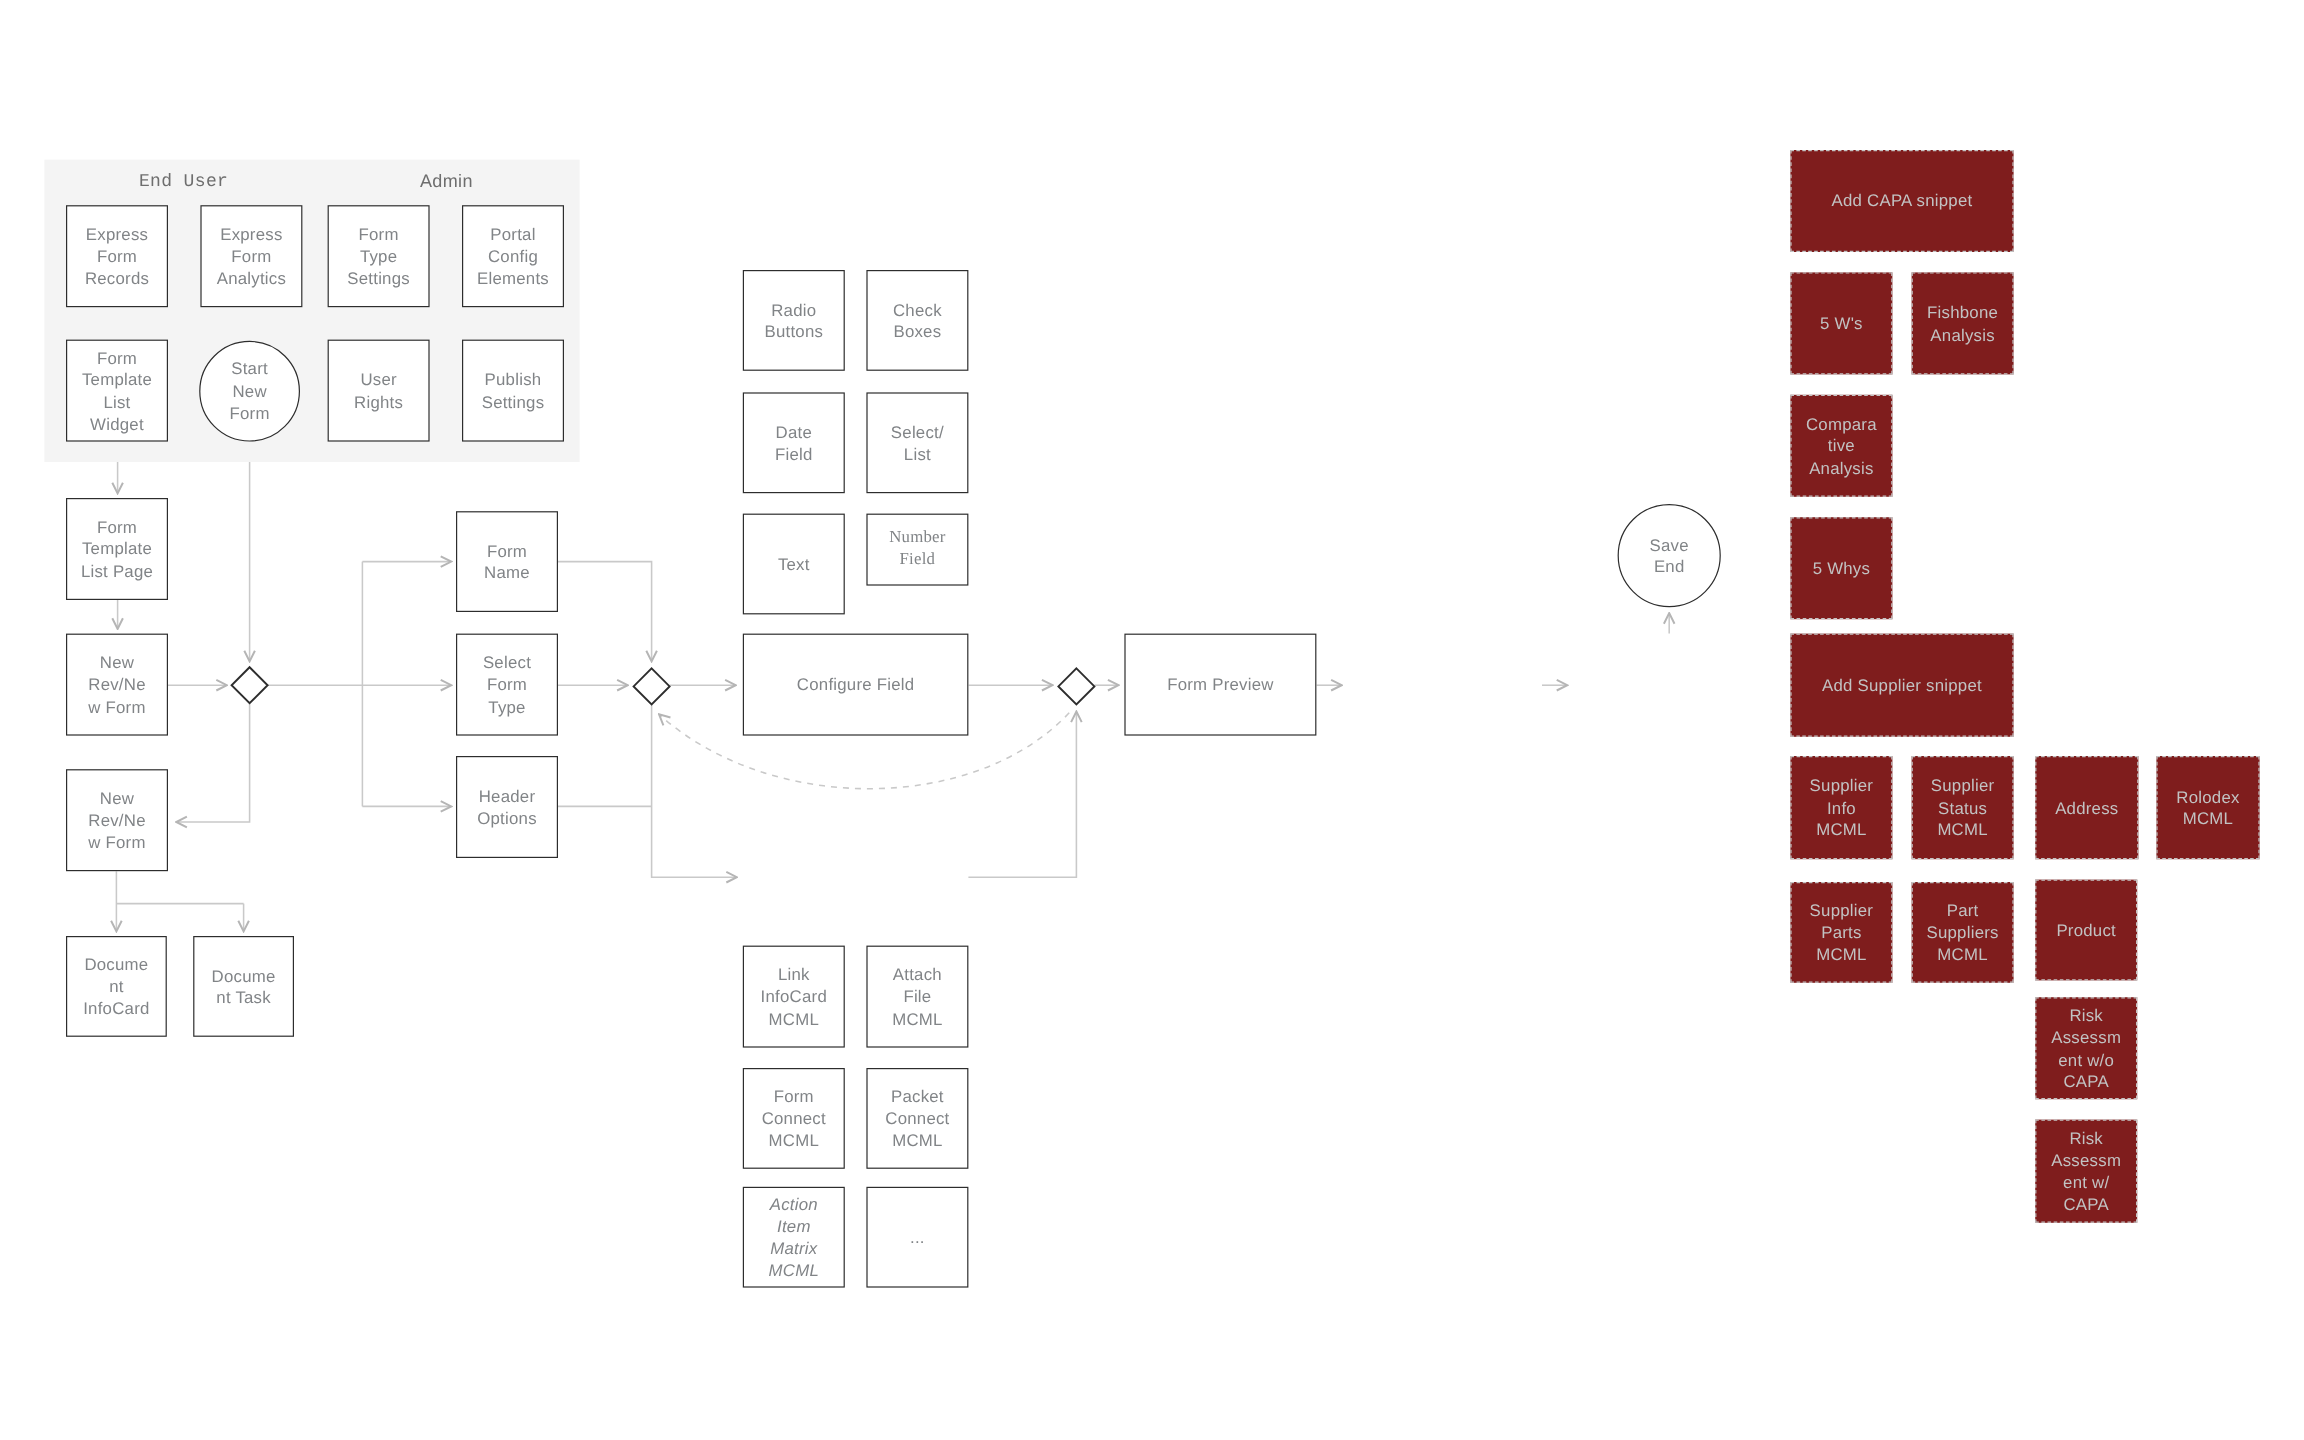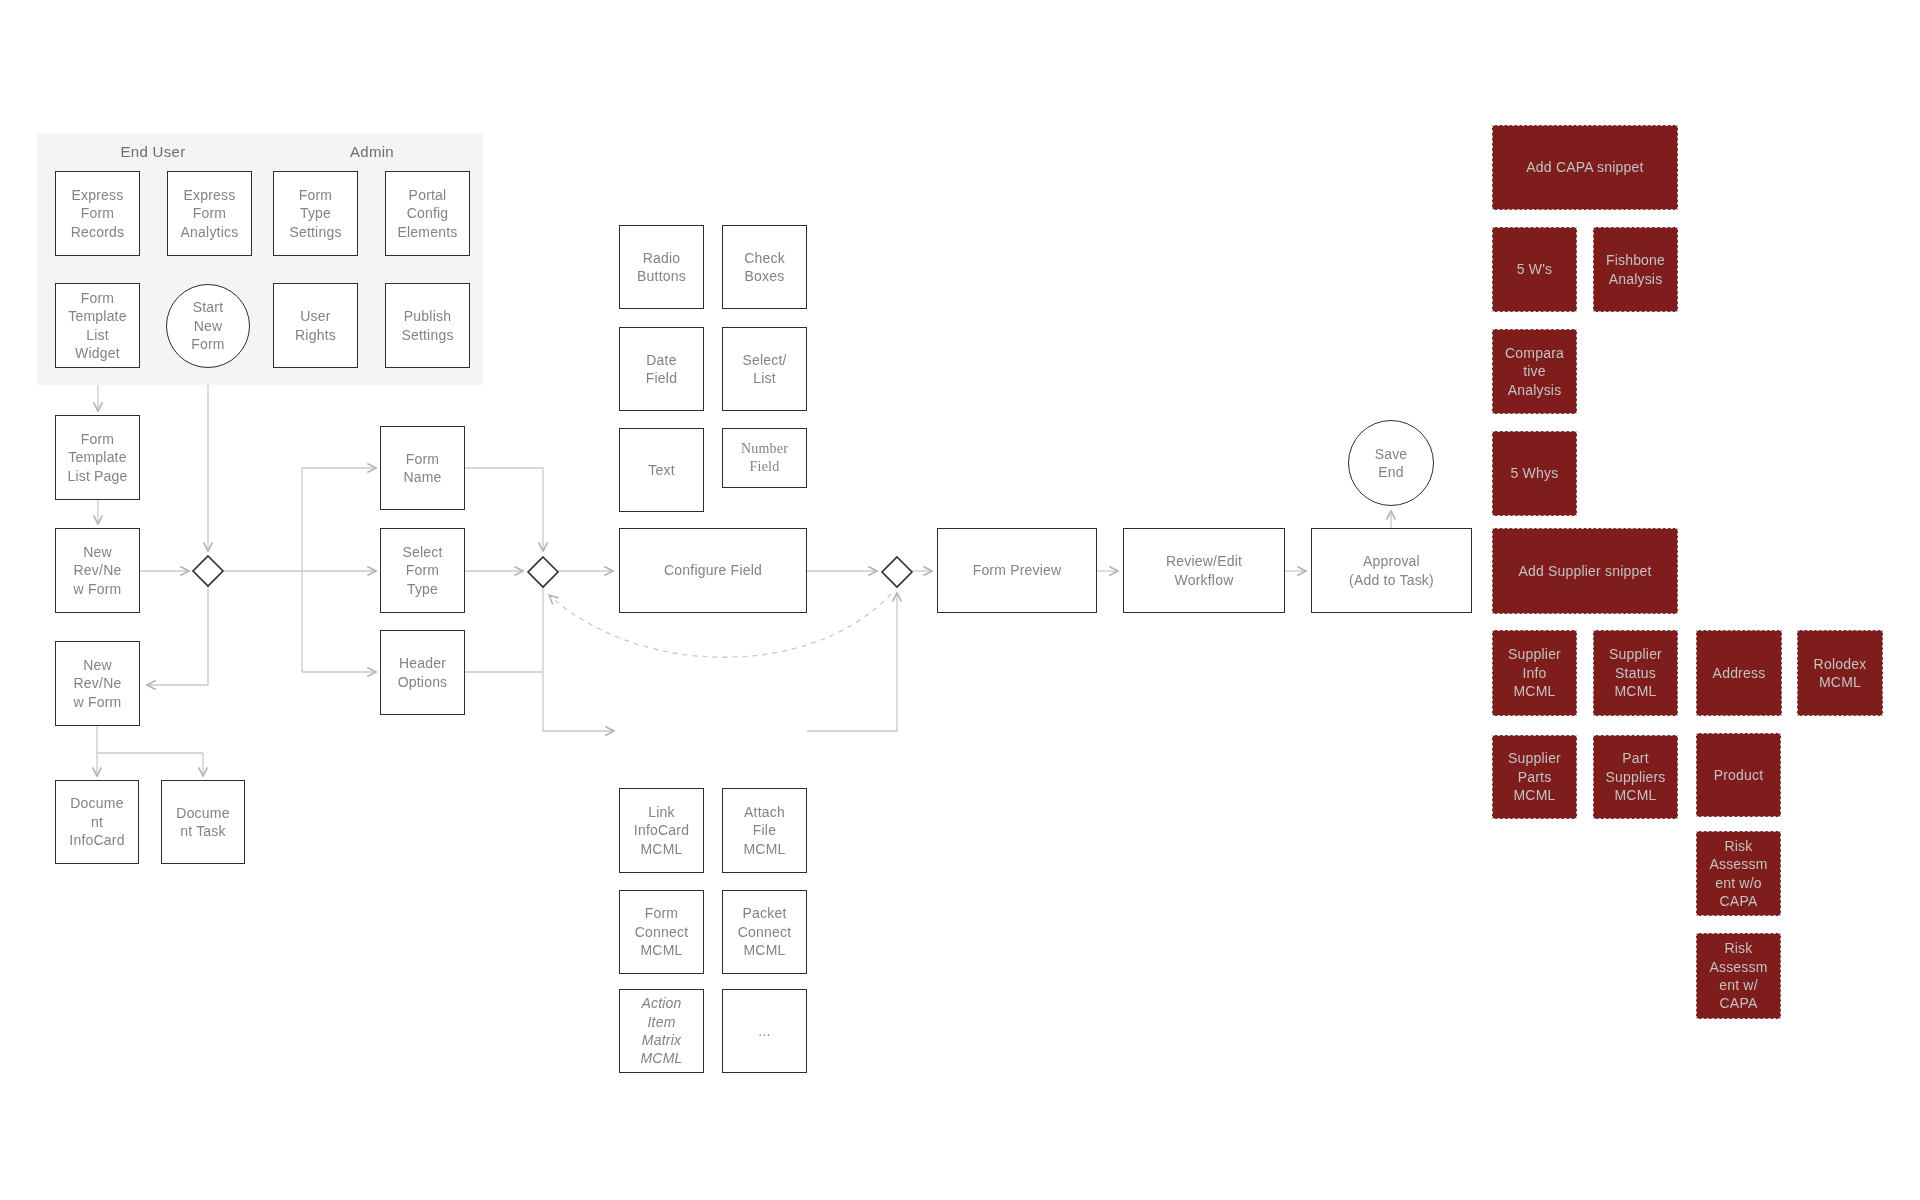--- a/index.html
+++ b/index.html
@@ -77,21 +77,21 @@
       <path d="M1391 528 V512" marker-end="url(#arr)"></path>
     </g>
     <g fill="#ffffff" stroke="#2d2d2d" stroke-width="1.6">
       <polygon points="208,556 223,571 208,586 193,571"></polygon>
       <polygon points="543,557 558,572 543,587 528,572"></polygon>
       <polygon points="897,557 912,572 897,587 882,572"></polygon>
     </g>
   </svg>
 
   <div class="panel">
-    <div class="panel-label" style="left:46px;top:10px;width:140px;">End User</div>
+    <div class="panel-label" style="left:46px;top:10px;width:140px;font-family:Liberation Mono, monospace;">End User</div>
     <div class="panel-label" style="left:265px;top:10px;width:140px;">Admin</div>
 
     <div class="node" style="left:18px;top:38px;width:85px;height:85px;">Express
 Form
 Records</div>
     <div class="node" style="left:130px;top:38px;width:85px;height:85px;">Express
 Form
 Analytics</div>
     <div class="node" style="left:236px;top:38px;width:85px;height:85px;">Form
 Type
@@ -143,24 +143,20 @@
   <div class="node" style="left:619px;top:327px;width:85px;height:84px;">Date
 Field</div>
   <div class="node" style="left:722px;top:327px;width:85px;height:84px;">Select/
 List</div>
   <div class="node" style="left:619px;top:428px;width:85px;height:84px;">Text</div>
   <div class="node" style="left:722px;top:428px;width:85px;height:60px;font-family:Liberation Serif, serif;">Number
 Field</div>
 
   <div class="node" style="left:619px;top:528px;width:188px;height:85px;">Configure Field</div>
   <div class="node" style="left:937px;top:528px;width:160px;height:85px;">Form Preview</div>
-  <div class="node" style="left:1123px;top:528px;width:162px;height:85px;">Review/Edit
-Workflow</div>
-  <div class="node" style="left:1311px;top:528px;width:161px;height:85px;">Approval
-(Add to Task)</div>
   <div class="node circle" style="left:1348px;top:420px;width:86px;height:86px;">Save
 End</div>
 
   <div class="node" style="left:619px;top:788px;width:85px;height:85px;">Link
 InfoCard
 MCML</div>
   <div class="node" style="left:722px;top:788px;width:85px;height:85px;">Attach
 File
 MCML</div>
   <div class="node" style="left:619px;top:890px;width:85px;height:84px;">Form

